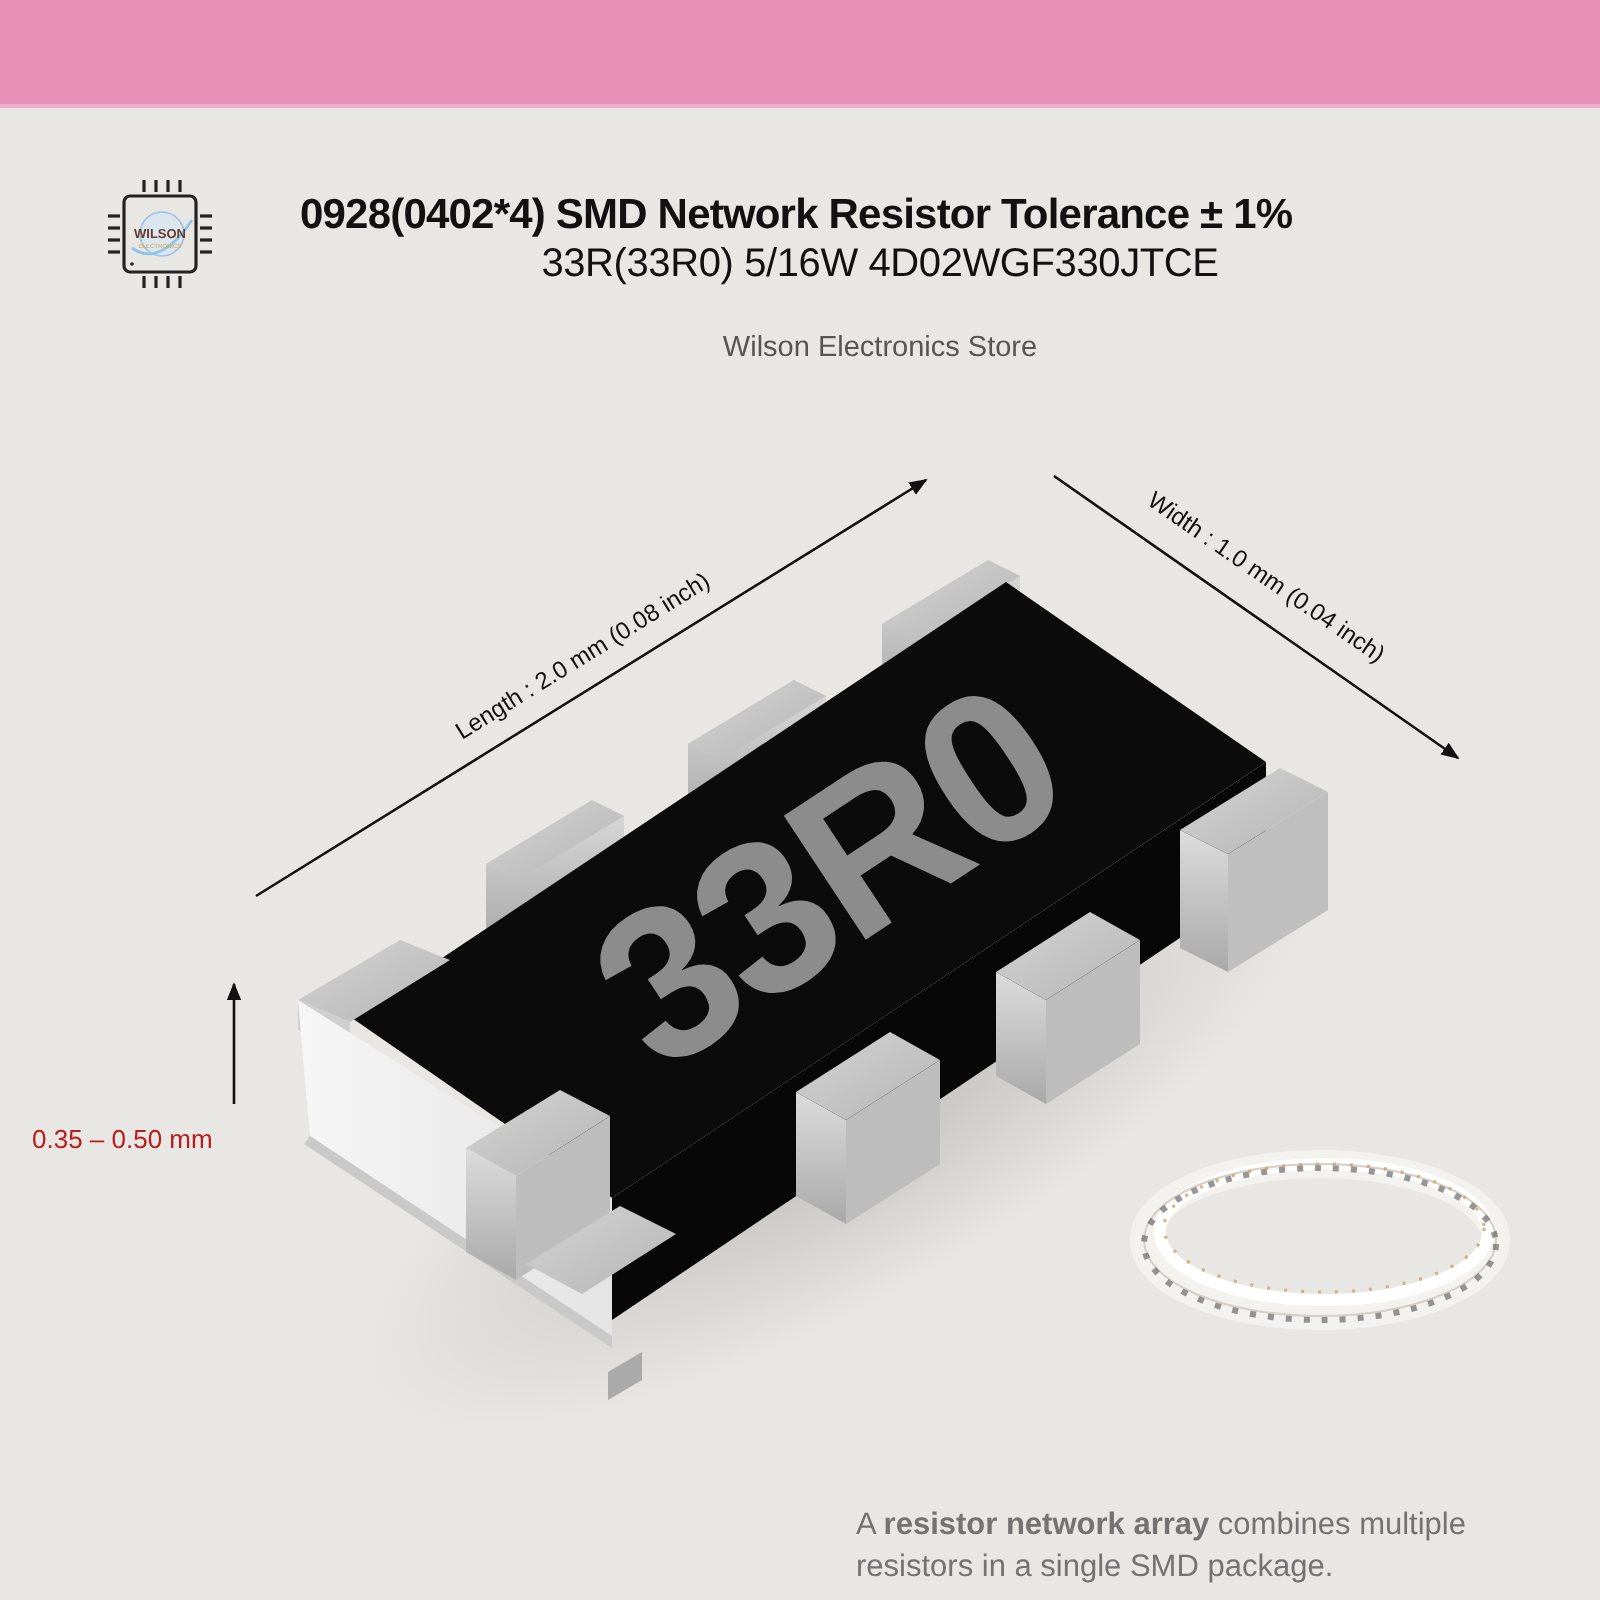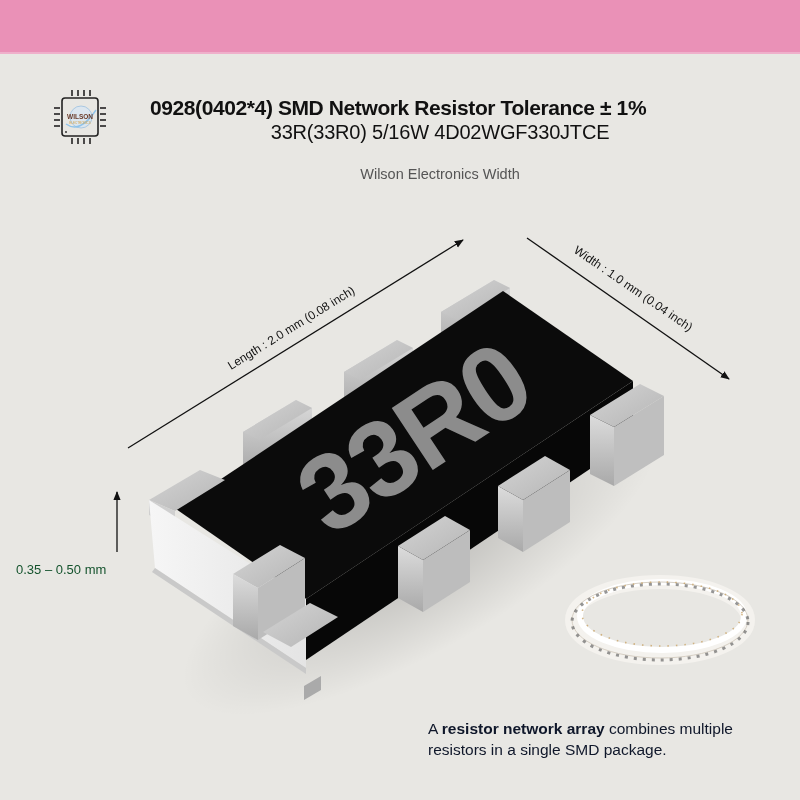--- a/index.html
+++ b/index.html
@@ -25,25 +25,25 @@
     position: absolute; left: 140px; top: 121px; width: 600px; text-align: center;
     font-size: 20px; letter-spacing: -0.2px; white-space: nowrap;
   }
   .store {
     position: absolute; left: 140px; top: 166px; width: 600px; text-align: center;
     font-size: 14.5px; color: #555;
   }
   .scene { position: absolute; left: 0; top: 0; width: 800px; height: 800px; }
   .dim-label { font-family: "Liberation Sans", sans-serif; font-size: 12px; fill: #111; }
   .height-label {
-    position: absolute; left: 16px; top: 562px; font-size: 13px; color: #14532d; text-align: center;
+    position: absolute; left: 16px; top: 562px; font-size: 13px; color: #b91c1c; text-align: center;
   }
   .caption {
-    position: absolute; left: 428px; top: 718px; width: 360px;
-    font-size: 15.5px; line-height: 21px; color: #0f172a;
+    position: absolute; left: 428px; top: 752px; width: 360px;
+    font-size: 15.5px; line-height: 21px; color: #737373;
   }
   .caption b { font-weight: bold; }
 </style>
 </head>
 <body>
 
 <div class="top-band"></div>
 
 <svg class="logo" viewBox="0 0 56 58">
   <g stroke="#222" stroke-width="1.6">
@@ -67,21 +67,21 @@
   <rect x="10" y="10" width="36" height="38" rx="3" fill="none" stroke="#222" stroke-width="1.6"></rect>
   <circle cx="29" cy="29" r="11" fill="#dce6ef" stroke="#9cc0e0" stroke-width="0.8"></circle>
   <path d="M14 36 Q28 46 44 22" fill="none" stroke="#8fc3ea" stroke-width="1.4"></path>
   <text x="28" y="31" text-anchor="middle" font-size="6.5" font-weight="bold" fill="#6a3b2a" font-family="Liberation Sans, sans-serif">WILSON</text>
   <text x="28" y="36" text-anchor="middle" font-size="3" fill="#d2a24a" font-family="Liberation Sans, sans-serif">ELECTRONICS</text>
   <circle cx="14" cy="44" r="0.9" fill="#222"></circle>
 </svg>
 
 <div class="title">0928(0402*4) SMD Network Resistor Tolerance ± 1%</div>
 <div class="subtitle">33R(33R0) 5/16W 4D02WGF330JTCE</div>
-<div class="store">Wilson Electronics Width</div>
+<div class="store">Wilson Electronics Store</div>
 
 <svg class="scene" viewBox="0 0 800 800">
   <defs>
     <marker id="ah" viewBox="0 0 10 10" refX="9" refY="5" markerWidth="7" markerHeight="7" orient="auto">
       <path d="M0,1 L10,5 L0,9 z" fill="#111"></path>
     </marker>
     <linearGradient id="termTop" x1="0" y1="0" x2="1" y2="1">
       <stop offset="0" stop-color="#d4d4d4"></stop>
         <stop offset="1" stop-color="#b5b5b5"></stop>
     </linearGradient>

